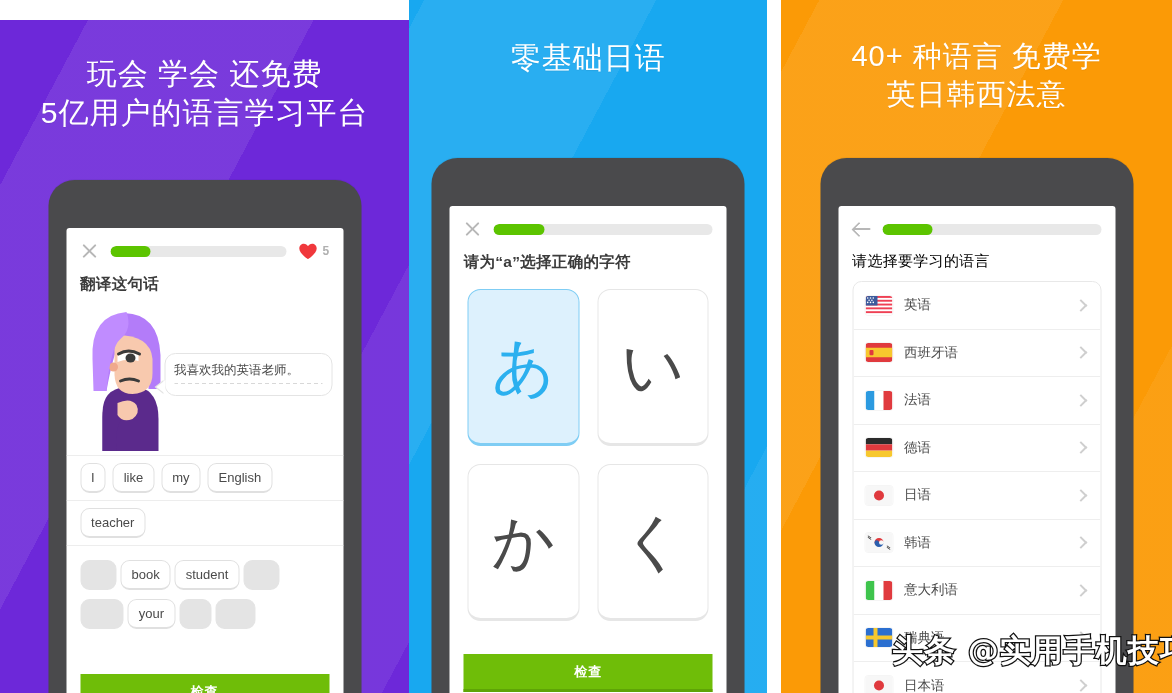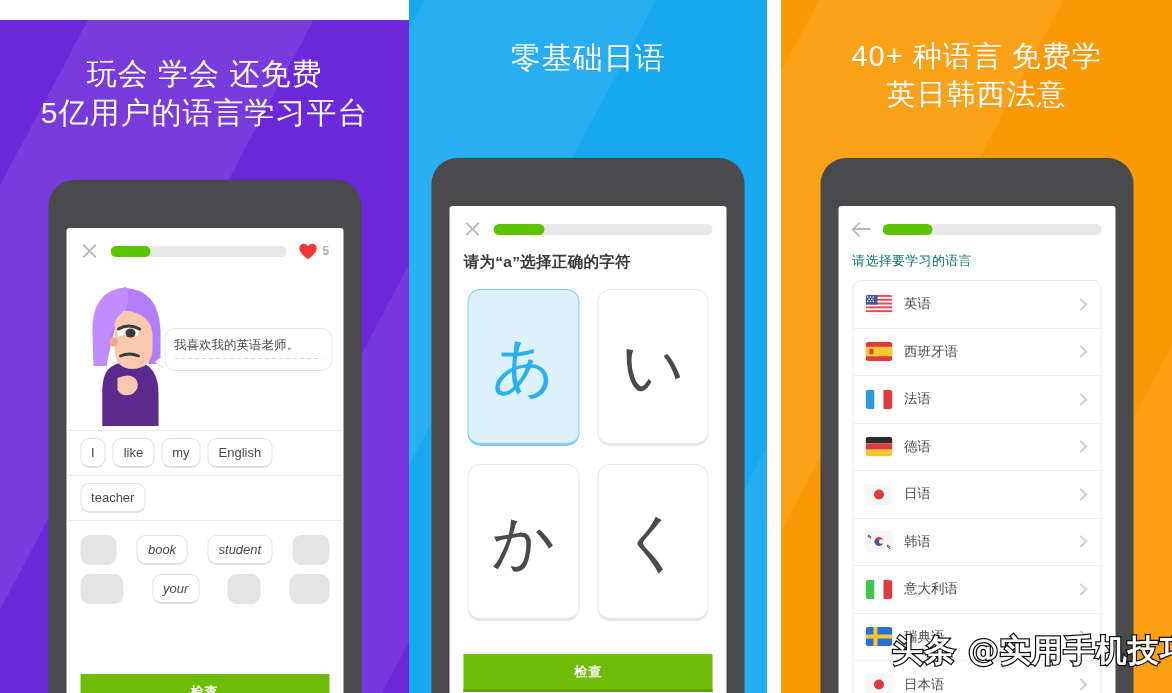--- a/index.html
+++ b/index.html
@@ -148,21 +148,21 @@
   }
 
   
   .prompt {
     font-size: 15.5px;
     font-weight: 700;
     color: #3c3c3c;
     padding: 4px 14px 0 14px;
     letter-spacing: 0.3px;
   }
-  .prompt.light { font-weight: 400; color: #0f766e; font-size: 13px; }
+  .prompt.light { font-weight: 400; color: #000000; font-size: 15px; }
 
   
   .char-area {
     position: relative;
     height: 152px;
     margin-top: 6px;
   }
   .char-svg { position: absolute; left: 6px; top: 0; }
   .bubble {
     position: absolute;
@@ -211,23 +211,22 @@
     font-size: 13px;
     color: #4a4a4a;
     white-space: nowrap;
   }
   .bank {
     border-top: 1.5px solid #ededed;
     padding: 14px 14px 6px 14px;
   }
   .bank-row {
     display: flex; gap: 4px;
-    justify-content: space-between;
+    justify-content: flex-start;
     margin-bottom: 9px;
-    font-style: italic;
   }
   .tile.ghost {
     background: #e4e4e4;
     border-color: #e4e4e4;
     color: transparent;
   }
 
   
   .check-btn {
     position: absolute;
@@ -345,20 +344,21 @@
           <div class="hearts">
             <span class="heart">
               <svg width="19" height="17" viewBox="0 0 19 17">
                   <path d="M9.5 16.2S0.8 10.6 0.8 5.6C0.8 2.6 3 0.8 5.3 0.8c1.9 0 3.4 1.1 4.2 2.4C10.3 1.9 11.8.8 13.7.8 16 .8 18.2 2.6 18.2 5.6c0 5-8.7 10.6-8.7 10.6z" fill="#f0383c"></path>
                 </svg>
             </span>
             <span class="heart-count">5</span>
           </div>
         </div>
 
+        <div class="prompt">翻译这句话</div>
 
         <div class="char-area">
           <svg class="char-svg" width="120" height="150" viewBox="0 0 120 150">
             <rect x="47" y="110" width="19" height="40" fill="#a855f7"></rect>
             <path d="M30 150 L30 112 Q30 88 53 86 L66 86 Q86 90 86 118 L86 150 Z" fill="#5b2a8c"></path>
             <path d="M22 60 Q20 16 52 12 Q86 13 88 54 L88 88 L76 88 L76 56 Q60 52 48 38 Q40 56 34 90 L22 90 Z" fill="#b37cf9"></path>
             <path d="M44 34 Q78 34 80 58 L80 72 Q80 92 60 93 Q43 93 42 74 L42 40 Z" fill="#f8c9ae"></path>
             <path d="M45 55 Q55 49 66 54 L66 60 Q55 57 45 61 Z" fill="#ffffff"></path>
             <path d="M46 53 Q56 47 67 53" stroke="#3a3a3a" stroke-width="3" fill="none" stroke-linecap="round"></path>
             <ellipse cx="58" cy="57" rx="5" ry="4.5" fill="#3a3a3a"></ellipse>

